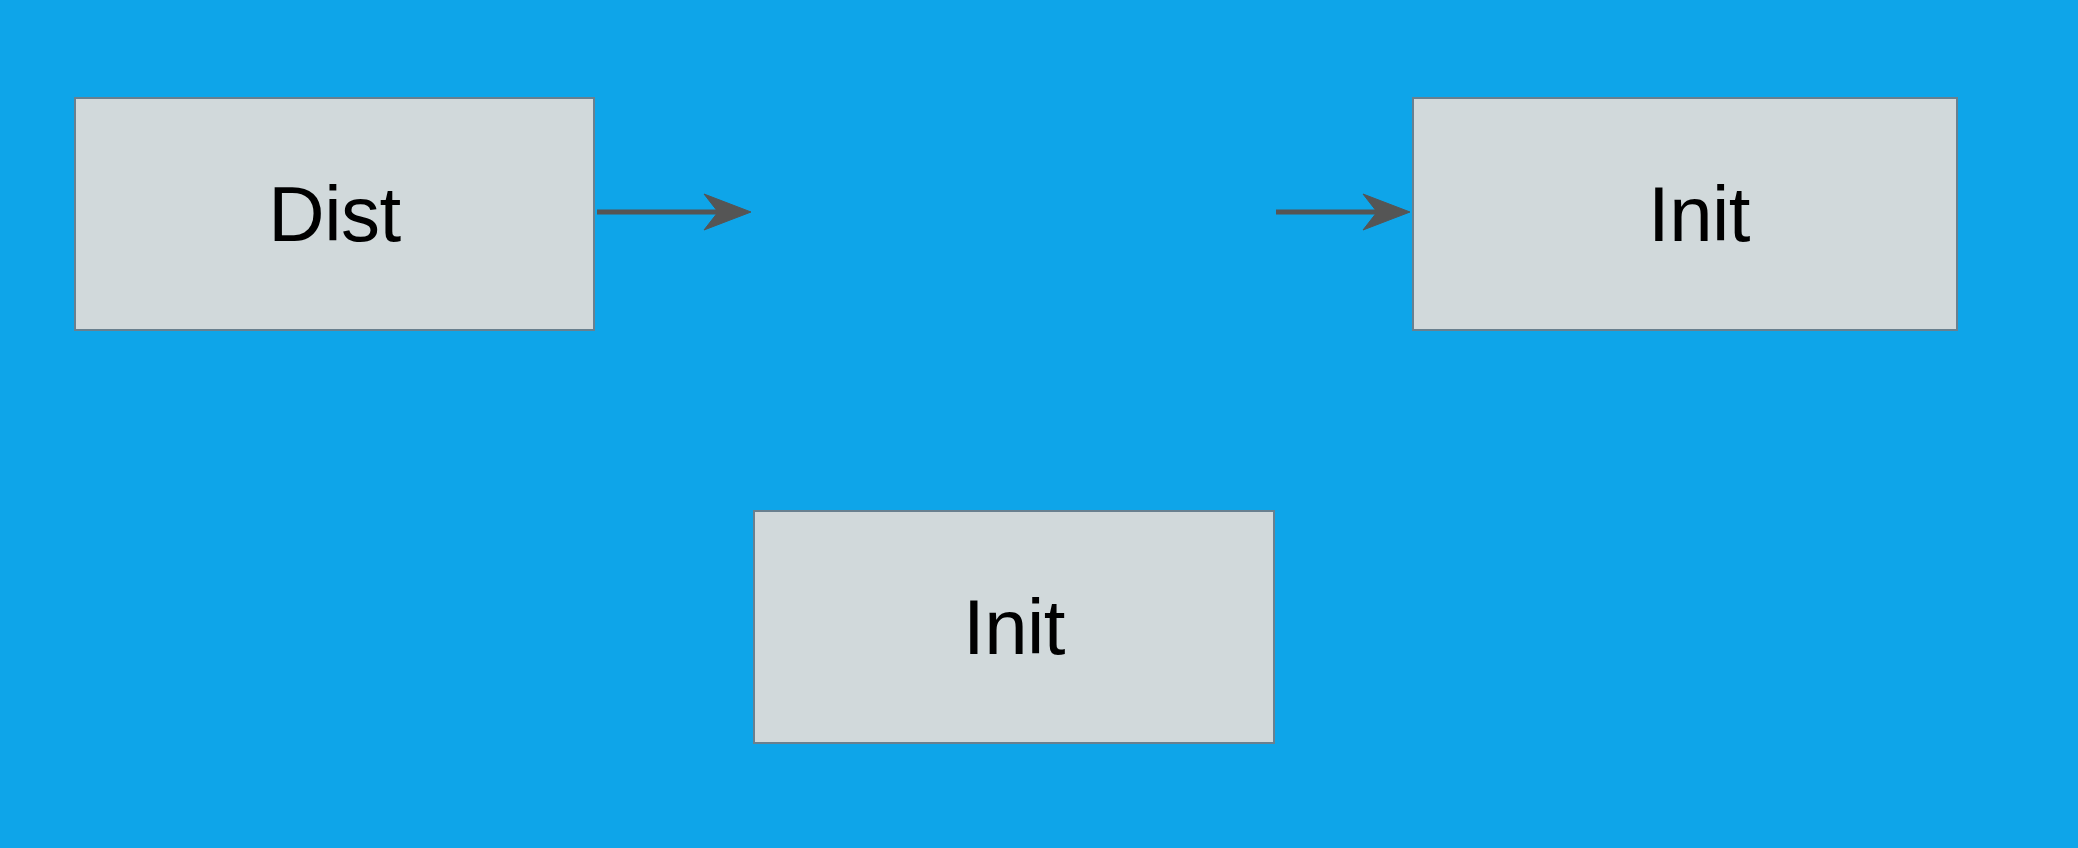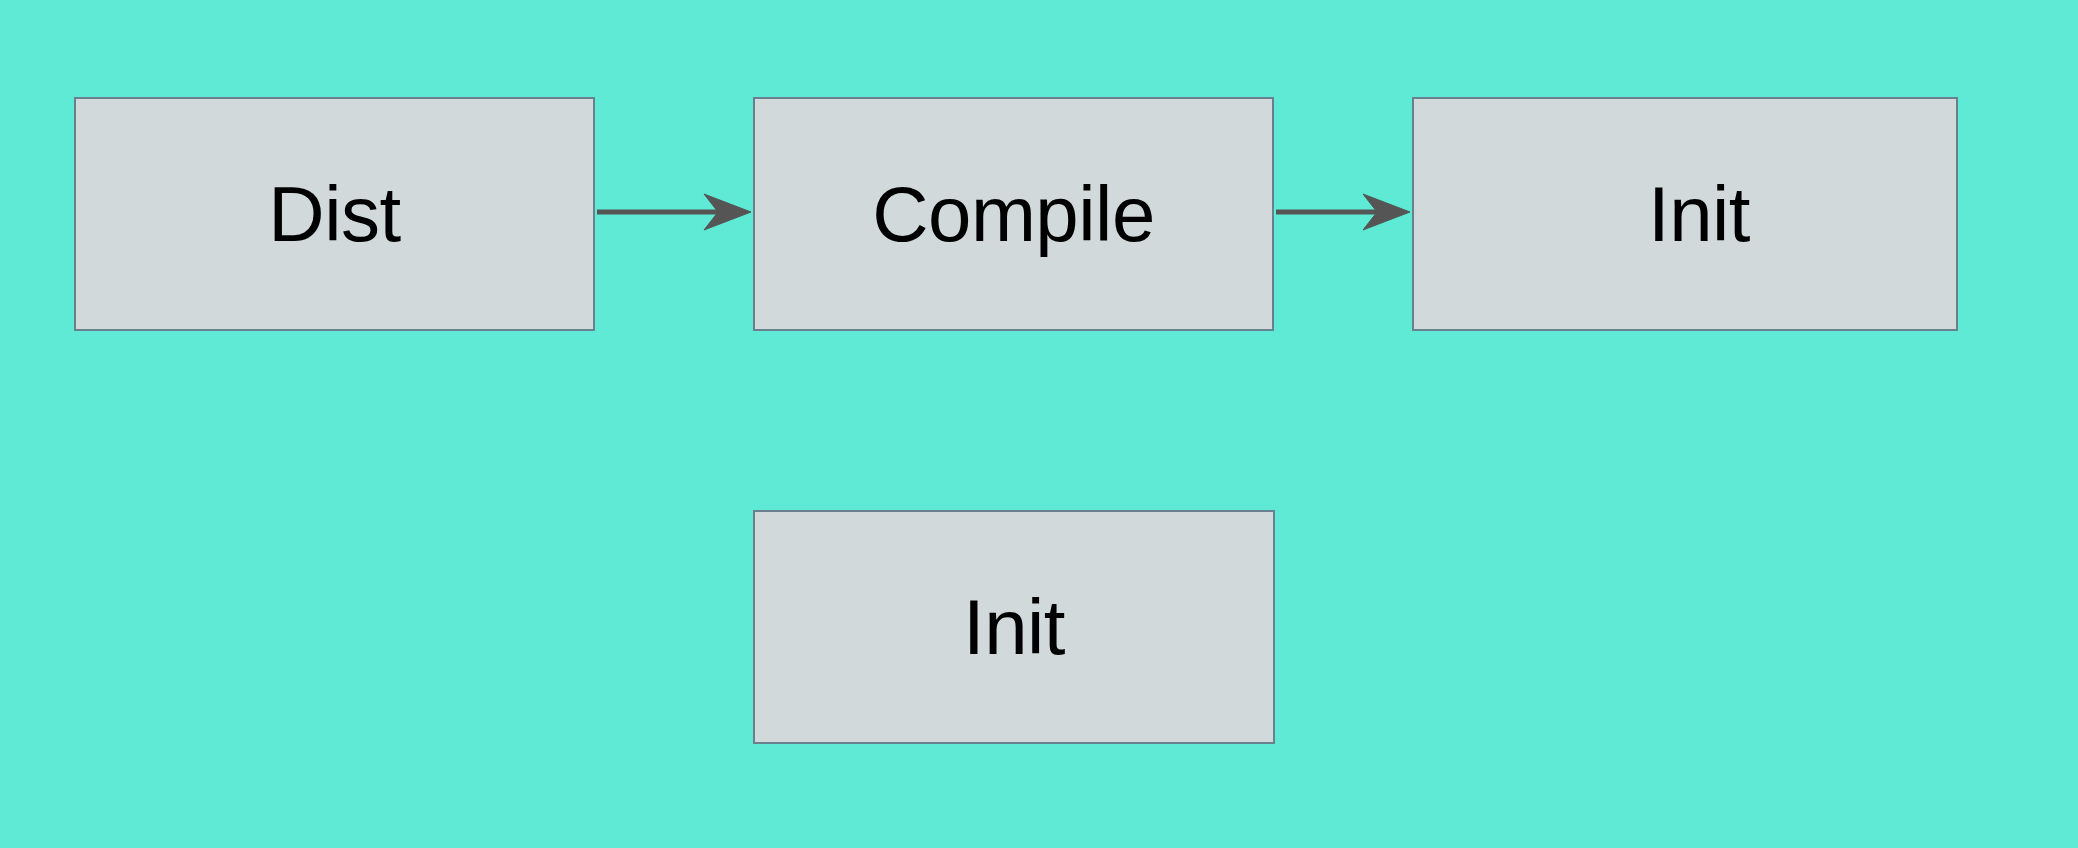--- a/index.html
+++ b/index.html
@@ -12,21 +12,21 @@
     width: 2078px;
     height: 848px;
     overflow: hidden;
     font-family: "Liberation Sans", "DejaVu Sans", sans-serif;
   }
 
   #diagram-canvas {
     position: relative;
     width: 2078px;
     height: 848px;
-    background: #5eead4;
+    background: #0ea5e9;
   }
 
   
   .node {
     position: absolute;
     box-sizing: border-box;
     background: #d1d9db;
     border: 2px solid #69808f;
     display: flex;
     align-items: center;
@@ -85,23 +85,20 @@
     <g>
       <line class="edge-line" x1="1276" y1="212" x2="1381" y2="212"></line>
       <path class="edge-head" d="M 1410 212 L 1363 230 L 1377 212 L 1363 194 Z"></path>
     </g>
   </svg>
 
   <div class="node" id="node-dist">
     <span class="node-label">Dist</span>
   </div>
 
-  <div class="node" id="node-compile">
-    <span class="node-label">Compile</span>
-  </div>
 
   <div class="node" id="node-init">
     <span class="node-label">Init</span>
   </div>
 
   <div class="node" id="node-clean">
     <span class="node-label">Init</span>
   </div>
 
 </div>

